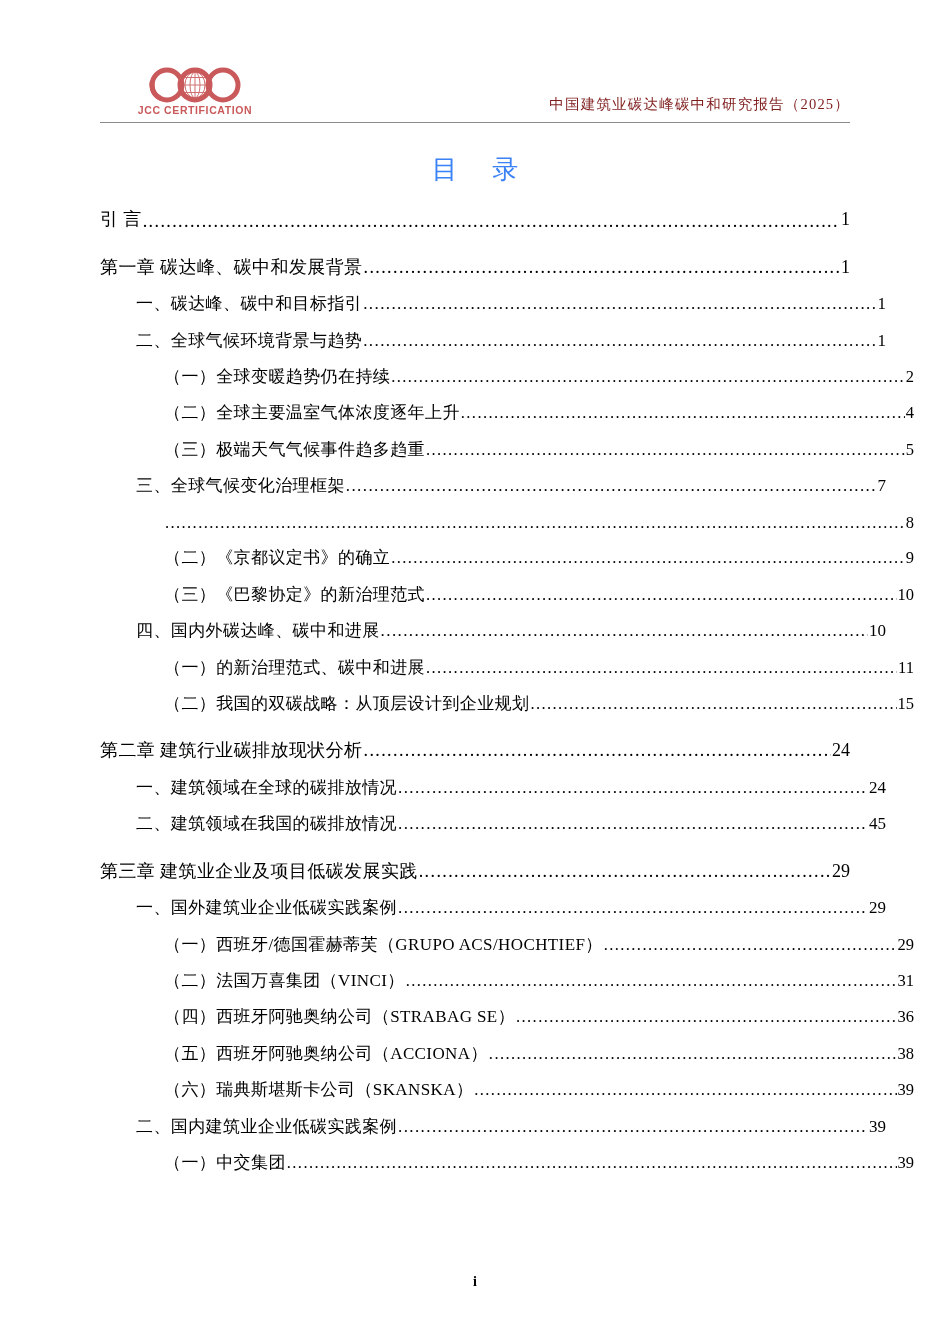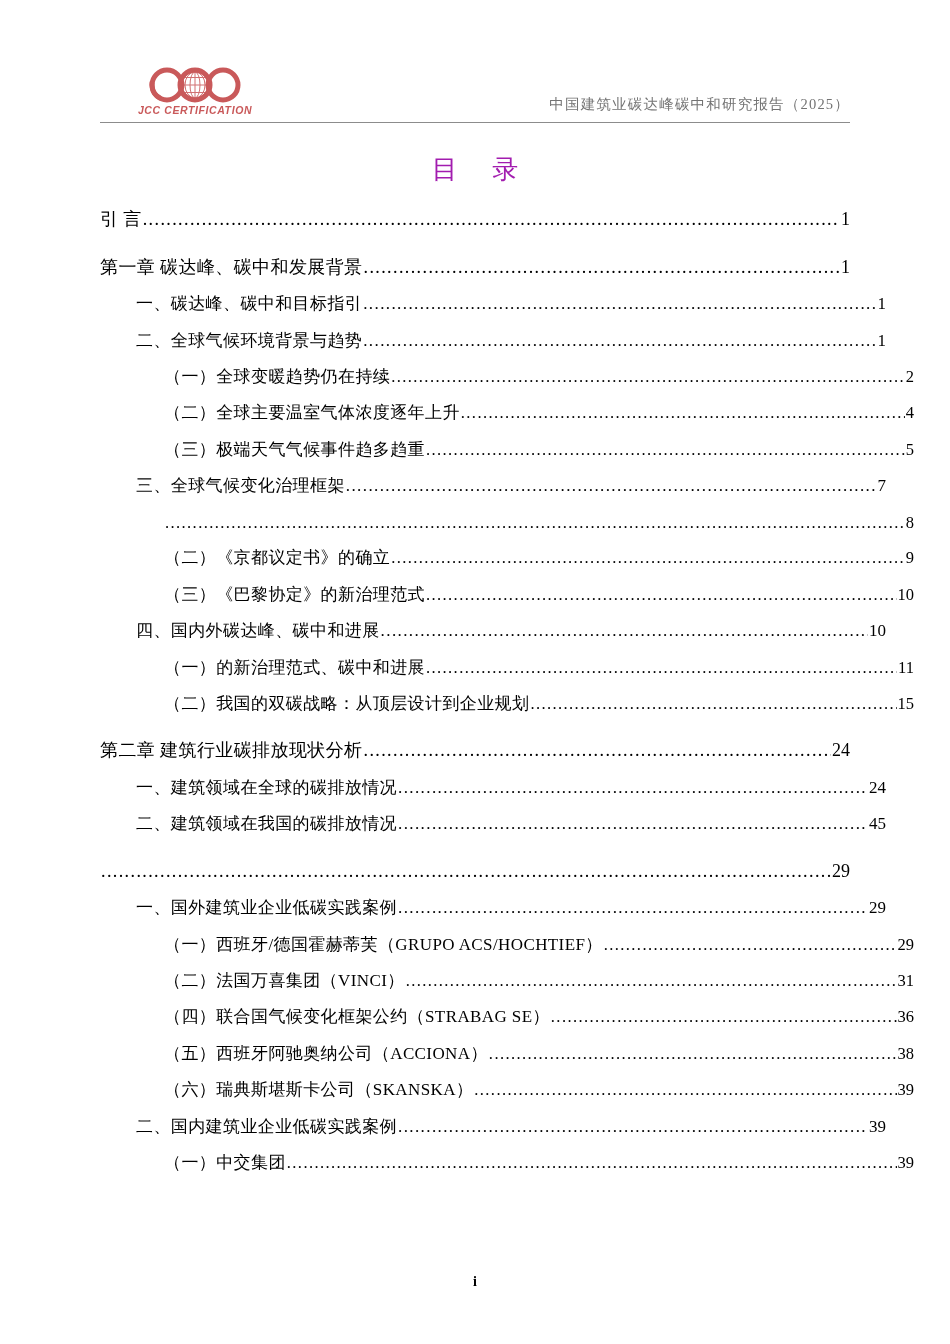--- a/index.html
+++ b/index.html
@@ -47,46 +47,45 @@
     display: block;
   }
   .logo-wordmark {
     font-family: "Liberation Sans", "DejaVu Sans", sans-serif;
     font-size: 10.5px;
     font-weight: bold;
     letter-spacing: 0.6px;
     color: #c9595a;
     margin-top: 1px;
     white-space: nowrap;
-    font-style: italic;
   }
   .header-title {
     font-family: "Liberation Serif", "DejaVu Serif", serif;
     font-size: 14.5px;
-    color: #737373;
+    color: #7f1d1d;
     letter-spacing: 1.2px;
     padding-bottom: 2px;
     white-space: nowrap;
   }
   .header-rule {
     border: none;
     border-top: 1.6px solid #8c8c8c;
     margin: 6px 0 0 0;
     width: 100%;
   }
 
   
   .toc-title {
     text-align: center;
     font-size: 26px;
     letter-spacing: 14px;
     margin: 26px 0 22px 0;
     padding-left: 14px;
     font-weight: normal;
-    color: #a21caf;
+    color: #3b82f6;
   }
 
   
   .toc {
     font-size: 17px;
   }
   .toc-entry {
     display: flex;
     align-items: baseline;
     width: 100%;
@@ -137,21 +136,21 @@
   }
   .lvl2 {
     margin-top: 16px;
     padding-left: 64px;
     font-size: 16.5px;
   }
   .lvl2 .toc-label { font-size: 17px; }
   .lvl2 .toc-page  { font-size: 16.5px; }
   .lvl2 .toc-dots::after { font-size: 16.5px; }
 
-  .first-entry { margin-top: 10px; }
+  .first-entry { margin-top: 10px; align-items: center; }
 
   
   .footer {
     position: absolute;
     left: 0;
     right: 0;
     bottom: 54px;
     text-align: center;
     font-size: 14px;
     font-weight: bold;
@@ -272,40 +271,41 @@
         <span class="toc-label">一、建筑领域在全球的碳排放情况</span>
         <span class="toc-dots"></span>
         <span class="toc-page">24</span>
       </div>
       <div class="toc-entry lvl1">
         <span class="toc-label">二、建筑领域在我国的碳排放情况</span>
         <span class="toc-dots"></span>
         <span class="toc-page">45</span>
       </div>
       <div class="toc-entry lvl0">
+        <span class="toc-label">第三章 建筑业企业及项目低碳发展实践</span>
         <span class="toc-dots"></span>
         <span class="toc-page">29</span>
       </div>
       <div class="toc-entry lvl1">
         <span class="toc-label">一、国外建筑业企业低碳实践案例</span>
         <span class="toc-dots"></span>
         <span class="toc-page">29</span>
       </div>
       <div class="toc-entry lvl2">
         <span class="toc-label">（一）西班牙/德国霍赫蒂芙（GRUPO ACS/HOCHTIEF）</span>
         <span class="toc-dots"></span>
         <span class="toc-page">29</span>
       </div>
       <div class="toc-entry lvl2">
         <span class="toc-label">（二）法国万喜集团（VINCI）</span>
         <span class="toc-dots"></span>
         <span class="toc-page">31</span>
       </div>
       <div class="toc-entry lvl2">
-        <span class="toc-label">（四）联合国气候变化框架公约（STRABAG SE）</span>
+        <span class="toc-label">（四）西班牙阿驰奥纳公司（STRABAG SE）</span>
         <span class="toc-dots"></span>
         <span class="toc-page">36</span>
       </div>
       <div class="toc-entry lvl2">
         <span class="toc-label">（五）西班牙阿驰奥纳公司（ACCIONA）</span>
         <span class="toc-dots"></span>
         <span class="toc-page">38</span>
       </div>
       <div class="toc-entry lvl2">
         <span class="toc-label">（六）瑞典斯堪斯卡公司（SKANSKA）</span>

